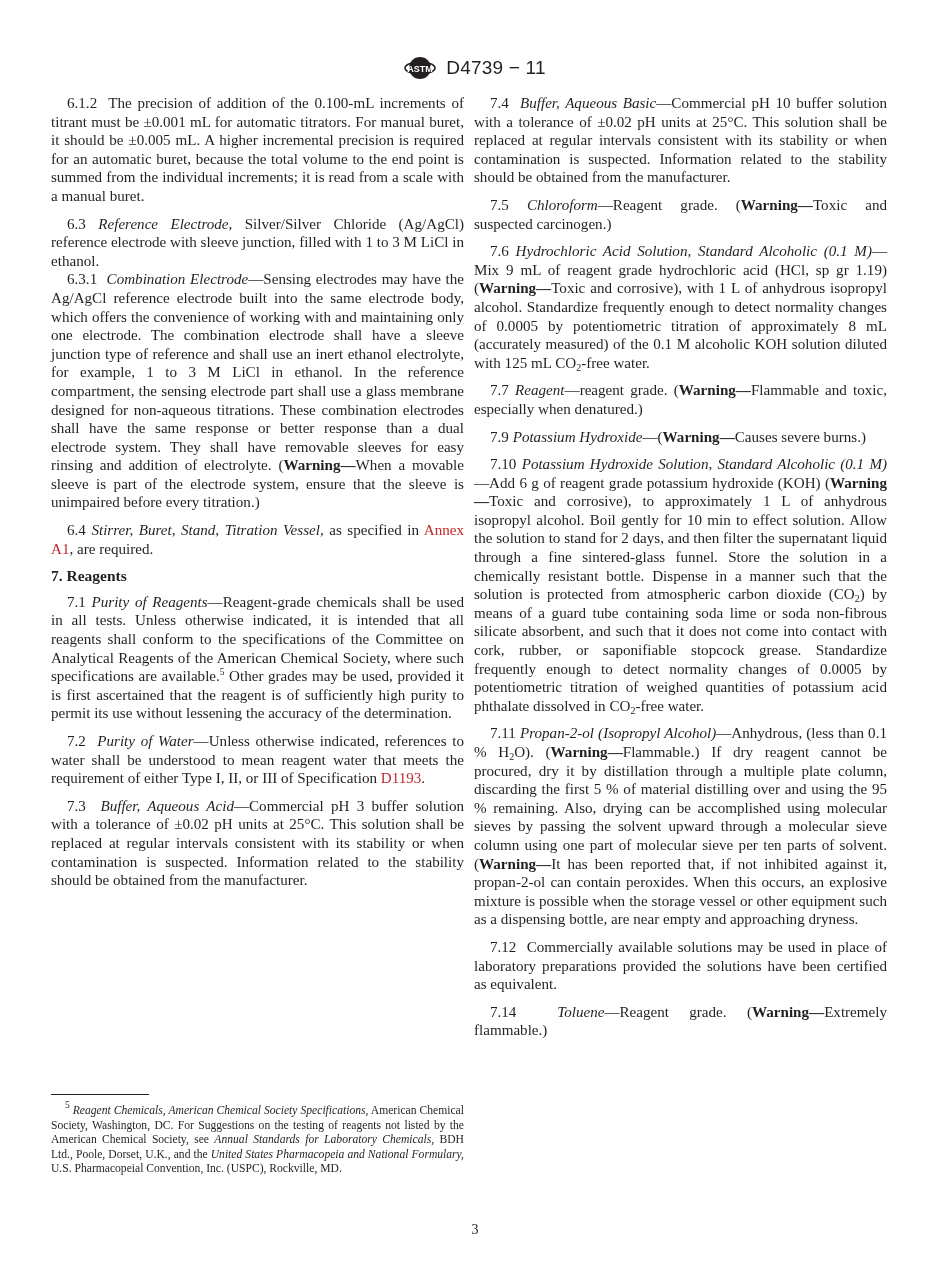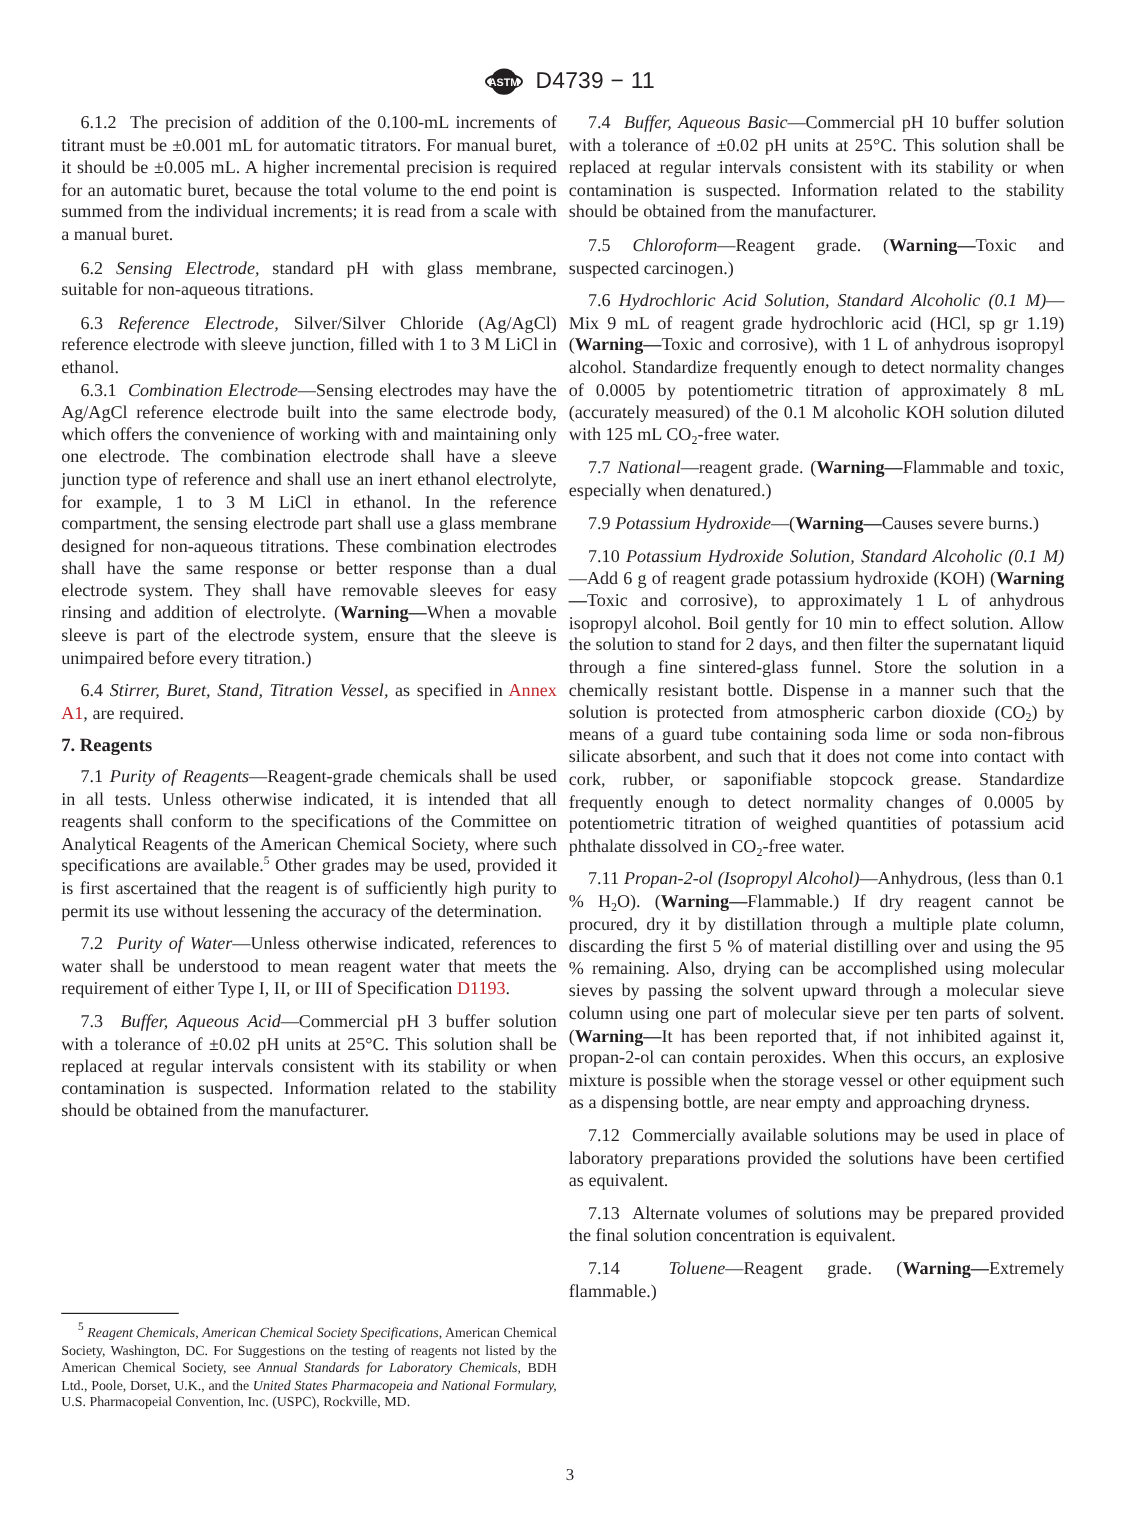--- a/index.html
+++ b/index.html
@@ -35,41 +35,39 @@
       <ellipse cx="16" cy="14" rx="15" ry="6" fill="none" stroke="#231f20" stroke-width="1.6"></ellipse>
       <circle cx="16" cy="14" r="11" fill="#231f20"></circle>
       <text x="16" y="18" text-anchor="middle" font-size="9" font-weight="bold" fill="#fff" font-family="Liberation Sans, sans-serif">ASTM</text>
     </svg>
     <span class="doc-id">D4739 − 11</span>
   </span>
 </div>
 
 <div class="col left">
   <p class="para"><span>6.1.2</span>&nbsp; <span>The precision of addition of the 0.100-mL increments of titrant must be ±0.001 mL for automatic titrators. For manual buret, it should be ±0.005 mL. A higher incremental precision is required for an automatic buret, because the total volume to the end point is summed from the individual increments; it is read from a scale with a manual buret.</span></p>
-  <p class="para"><span>6.2</span> <i>Sensing Electrode,</i> <span>standard pH with glass membrane, suitable for non-aqueous titrations.</span></p>
   <p class="para tight"><span>6.3</span> <i>Reference Electrode,</i> <span>Silver/Silver Chloride (Ag/AgCl) reference electrode with sleeve junction, filled with 1 to 3 M LiCl in ethanol.</span></p>
   <p class="para"><span>6.3.1</span>&nbsp; <i>Combination Electrode</i><span>—Sensing electrodes may have the Ag/AgCl reference electrode built into the same electrode body, which offers the convenience of working with and maintaining only one electrode. The combination electrode shall have a sleeve junction type of reference and shall use an inert ethanol electrolyte, for example, 1 to 3 M LiCl in ethanol. In the reference compartment, the sensing electrode part shall use a glass membrane designed for non-aqueous titrations. These combination electrodes shall have the same response or better response than a dual electrode system. They shall have removable sleeves for easy rinsing and addition of electrolyte. (</span><b>Warning—</b><span>When a movable sleeve is part of the electrode system, ensure that the sleeve is unimpaired before every titration.)</span></p>
   <p class="para"><span>6.4</span> <i>Stirrer, Buret, Stand, Titration Vessel,</i> <span>as specified in</span> <span class="link">Annex A1</span><span>, are required.</span></p>
   <div class="sec-title">7.  Reagents</div>
   <p class="para"><span>7.1</span> <i>Purity of Reagents</i><span>—Reagent-grade chemicals shall be used in all tests. Unless otherwise indicated, it is intended that all reagents shall conform to the specifications of the Committee on Analytical Reagents of the American Chemical Society, where such specifications are available.</span><sup>5</sup><span> Other grades may be used, provided it is first ascertained that the reagent is of sufficiently high purity to permit its use without lessening the accuracy of the determination.</span></p>
   <p class="para"><span>7.2</span>&nbsp; <i>Purity of Water</i><span>—Unless otherwise indicated, references to water shall be understood to mean reagent water that meets the requirement of either Type I, II, or III of Specification</span> <span class="link">D1193</span><span>.</span></p>
   <p class="para"><span>7.3</span>&nbsp; <i>Buffer, Aqueous Acid</i><span>—Commercial pH 3 buffer solution with a tolerance of ±0.02 pH units at 25°C. This solution shall be replaced at regular intervals consistent with its stability or when contamination is suspected. Information related to the stability should be obtained from the manufacturer.</span></p>
 </div>
 
 <div class="fn-rule"></div>
 <div class="footnote">
   <p><sup>5</sup> <i>Reagent Chemicals, American Chemical Society Specifications</i><span>, American Chemical Society, Washington, DC. For Suggestions on the testing of reagents not listed by the American Chemical Society, see </span><i>Annual Standards for Laboratory Chemicals,</i><span> BDH Ltd., Poole, Dorset, U.K., and the </span><i>United States Pharmacopeia and National Formulary,</i><span> U.S. Pharmacopeial Convention, Inc. (USPC), Rockville, MD.</span></p>
 </div>
 
 <div class="col right">
   <p class="para"><span>7.4</span>&nbsp; <i>Buffer, Aqueous Basic</i><span>—Commercial pH 10 buffer solution with a tolerance of ±0.02 pH units at 25°C. This solution shall be replaced at regular intervals consistent with its stability or when contamination is suspected. Information related to the stability should be obtained from the manufacturer.</span></p>
   <p class="para"><span>7.5</span> <i>Chloroform</i><span>—Reagent grade. (</span><b>Warning—</b><span>Toxic and suspected carcinogen.)</span></p>
   <p class="para"><span>7.6</span> <i>Hydrochloric Acid Solution, Standard Alcoholic (0.1 M)</i><span>—Mix 9 mL of reagent grade hydrochloric acid (HCl, sp gr 1.19) (</span><b>Warning—</b><span>Toxic and corrosive), with 1 L of anhydrous isopropyl alcohol. Standardize frequently enough to detect normality changes of 0.0005 by potentiometric titration of approximately 8 mL (accurately measured) of the 0.1 M alcoholic KOH solution diluted with 125 mL CO</span><sub>2</sub><span>-free water.</span></p>
-  <p class="para"><span>7.7</span> <i>National</i><span>—reagent grade. (</span><b>Warning—</b><span>Flammable and toxic, especially when denatured.)</span></p>
+  <p class="para"><span>7.7</span> <i>Reagent</i><span>—reagent grade. (</span><b>Warning—</b><span>Flammable and toxic, especially when denatured.)</span></p>
   <p class="para"><span>7.9</span> <i>Potassium Hydroxide</i><span>—(</span><b>Warning—</b><span>Causes severe burns.)</span></p>
   <p class="para"><span>7.10</span> <i>Potassium Hydroxide Solution, Standard Alcoholic (0.1 M)</i><span>—Add 6 g of reagent grade potassium hydroxide (KOH) (</span><b>Warning—</b><span>Toxic and corrosive), to approximately 1 L of anhydrous isopropyl alcohol. Boil gently for 10 min to effect solution. Allow the solution to stand for 2 days, and then filter the supernatant liquid through a fine sintered-glass funnel. Store the solution in a chemically resistant bottle. Dispense in a manner such that the solution is protected from atmospheric carbon dioxide (CO</span><sub>2</sub><span>) by means of a guard tube containing soda lime or soda non-fibrous silicate absorbent, and such that it does not come into contact with cork, rubber, or saponifiable stopcock grease. Standardize frequently enough to detect normality changes of 0.0005 by potentiometric titration of weighed quantities of potassium acid phthalate dissolved in CO</span><sub>2</sub><span>-free water.</span></p>
   <p class="para"><span>7.11</span> <i>Propan-2-ol (Isopropyl Alcohol)</i><span>—Anhydrous, (less than 0.1 % H</span><sub>2</sub><span>O). (</span><b>Warning—</b><span>Flammable.) If dry reagent cannot be procured, dry it by distillation through a multiple plate column, discarding the first 5 % of material distilling over and using the 95 % remaining. Also, drying can be accomplished using molecular sieves by passing the solvent upward through a molecular sieve column using one part of molecular sieve per ten parts of solvent. (</span><b>Warning—</b><span>It has been reported that, if not inhibited against it, propan-2-ol can contain peroxides. When this occurs, an explosive mixture is possible when the storage vessel or other equipment such as a dispensing bottle, are near empty and approaching dryness.</span></p>
   <p class="para"><span>7.12</span>&nbsp; <span>Commercially available solutions may be used in place of laboratory preparations provided the solutions have been certified as equivalent.</span></p>
-  <p class="para"><span>7.13</span>&nbsp; <span>Alternate volumes of solutions may be prepared provided the final solution concentration is equivalent.</span></p>
   <p class="para"><span>7.14</span>&nbsp; <i>Toluene</i><span>—Reagent grade. (</span><b>Warning—</b><span>Extremely flammable.)</span></p>
 </div>
 
 <div class="page-num">3</div>
 
 </body></html>

